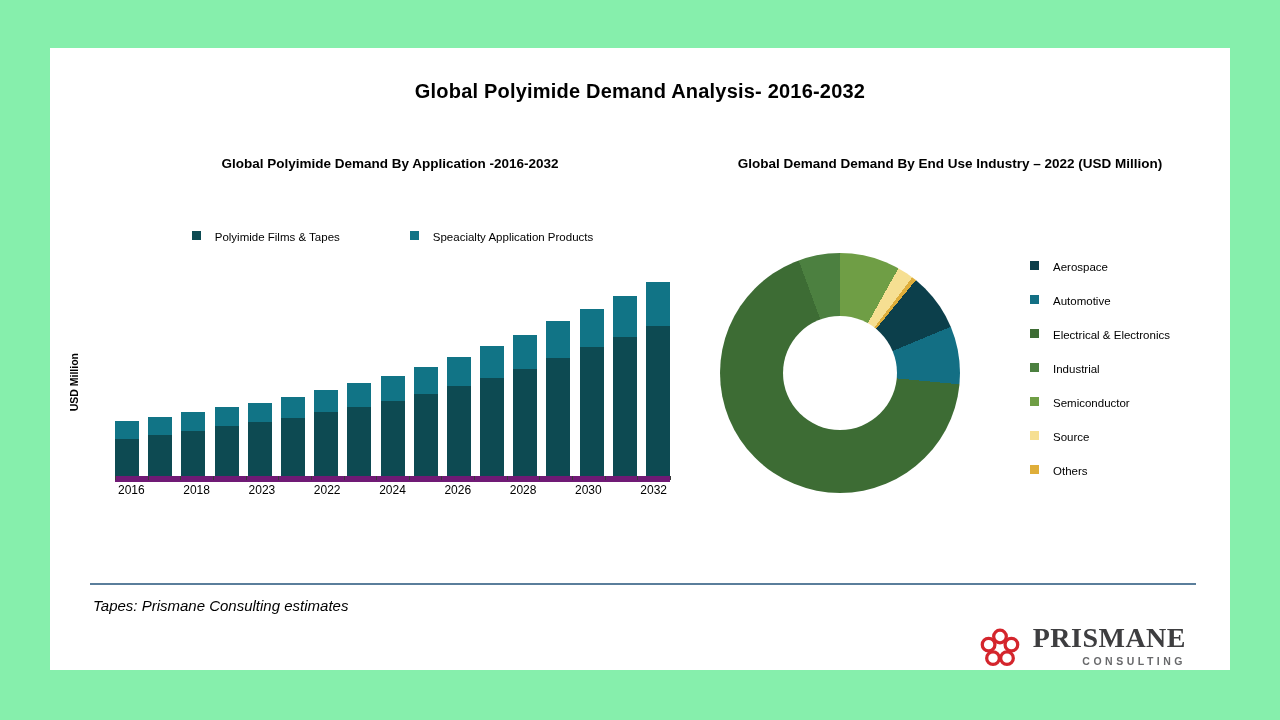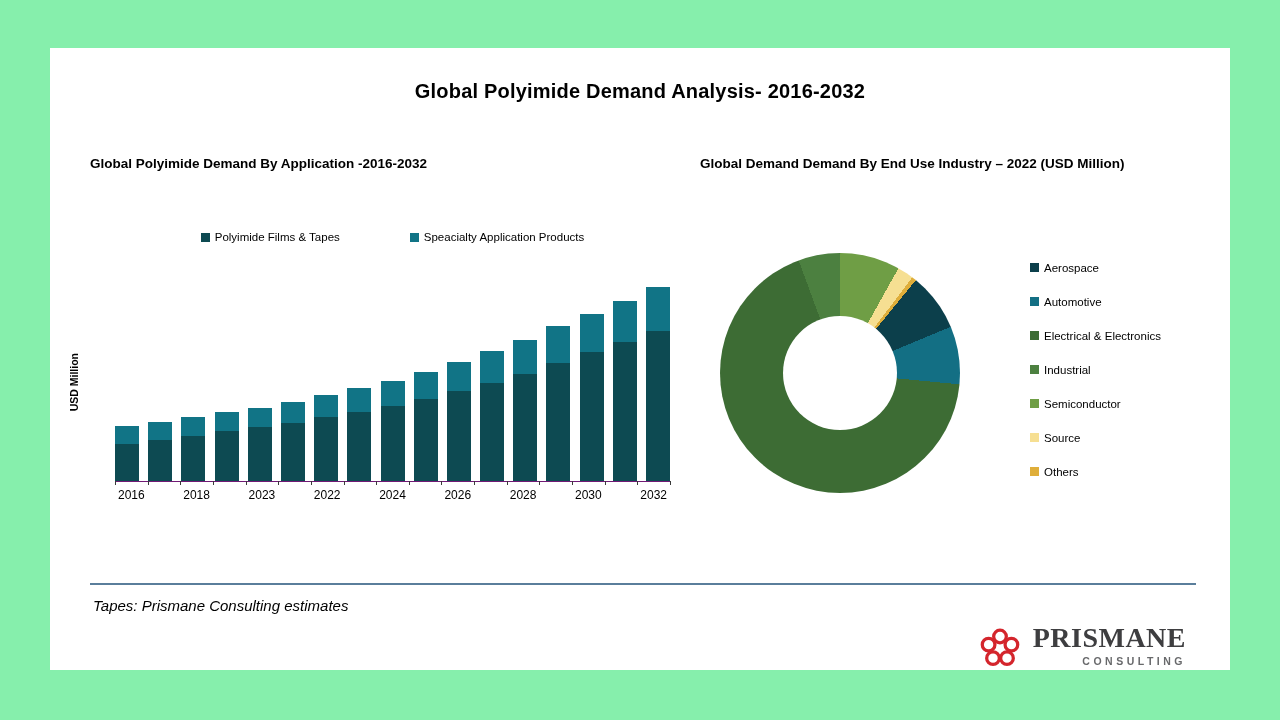--- a/index.html
+++ b/index.html
@@ -4,37 +4,37 @@
 <style>
   html,body{margin:0;padding:0;background:#595959;}
   *{box-sizing:border-box;}
   .stage{position:relative;width:1280px;height:720px;background:#86efac;overflow:hidden;
          font-family:"Liberation Sans",sans-serif;color:#000;}
   .card{position:absolute;left:50px;top:48px;width:1180px;height:622px;background:#ffffff;}
 
   .main-title{position:absolute;left:0;top:32px;width:100%;text-align:center;
               font-size:20px;font-weight:bold;letter-spacing:0.2px;}
 
-  .subtitle{position:absolute;top:108px;font-size:13.5px;font-weight:bold;text-align:left;}
+  .subtitle{position:absolute;top:108px;font-size:13.5px;font-weight:bold;text-align:center;}
   .subtitle.left{left:40px;width:600px;}
   .subtitle.right{left:650px;width:500px;}
 
   
   .bar-legend{position:absolute;left:65px;top:183px;width:555px;display:flex;
               justify-content:center;gap:70px;font-size:11.5px;}
-  .legend-item{display:flex;align-items:center;gap:5px;white-space:nowrap;}
+  .legend-item{display:flex;align-items:flex-start;gap:14px;white-space:nowrap;}
   .legend-swatch{width:9px;height:9px;flex:0 0 9px;}
 
   .y-axis-label{position:absolute;left:16px;top:234px;height:200px;display:flex;
                 align-items:center;justify-content:center;width:16px;}
   .y-axis-label span{writing-mode:vertical-rl;transform:rotate(180deg);
                      font-size:10.5px;font-weight:bold;white-space:nowrap;}
 
   .bar-plot{position:absolute;left:65px;top:234px;width:555px;height:200px;
-            border-bottom:1px solid #701a75;}
+            border-bottom:6px solid #701a75;}
   .bars{position:absolute;inset:0;display:flex;align-items:flex-end;justify-content:space-between;}
   .bar{width:24px;display:flex;flex-direction:column;justify-content:flex-end;}
   .ticks{position:absolute;left:0;top:100%;width:100%;height:5px;}
   .tick{position:absolute;top:0;width:1px;height:4px;background:#3a3a3a;}
   .x-labels{position:absolute;left:0;top:calc(100% + 7px);width:100%;height:16px;font-size:12px;}
   .x-label{position:absolute;transform:translateX(-50%);white-space:nowrap;}
 
   
   .donut{position:absolute;left:670px;top:205px;width:240px;height:240px;border-radius:50%;}
   .donut-hole{position:absolute;left:50%;top:50%;width:114px;height:114px;margin:-57px 0 0 -57px;

